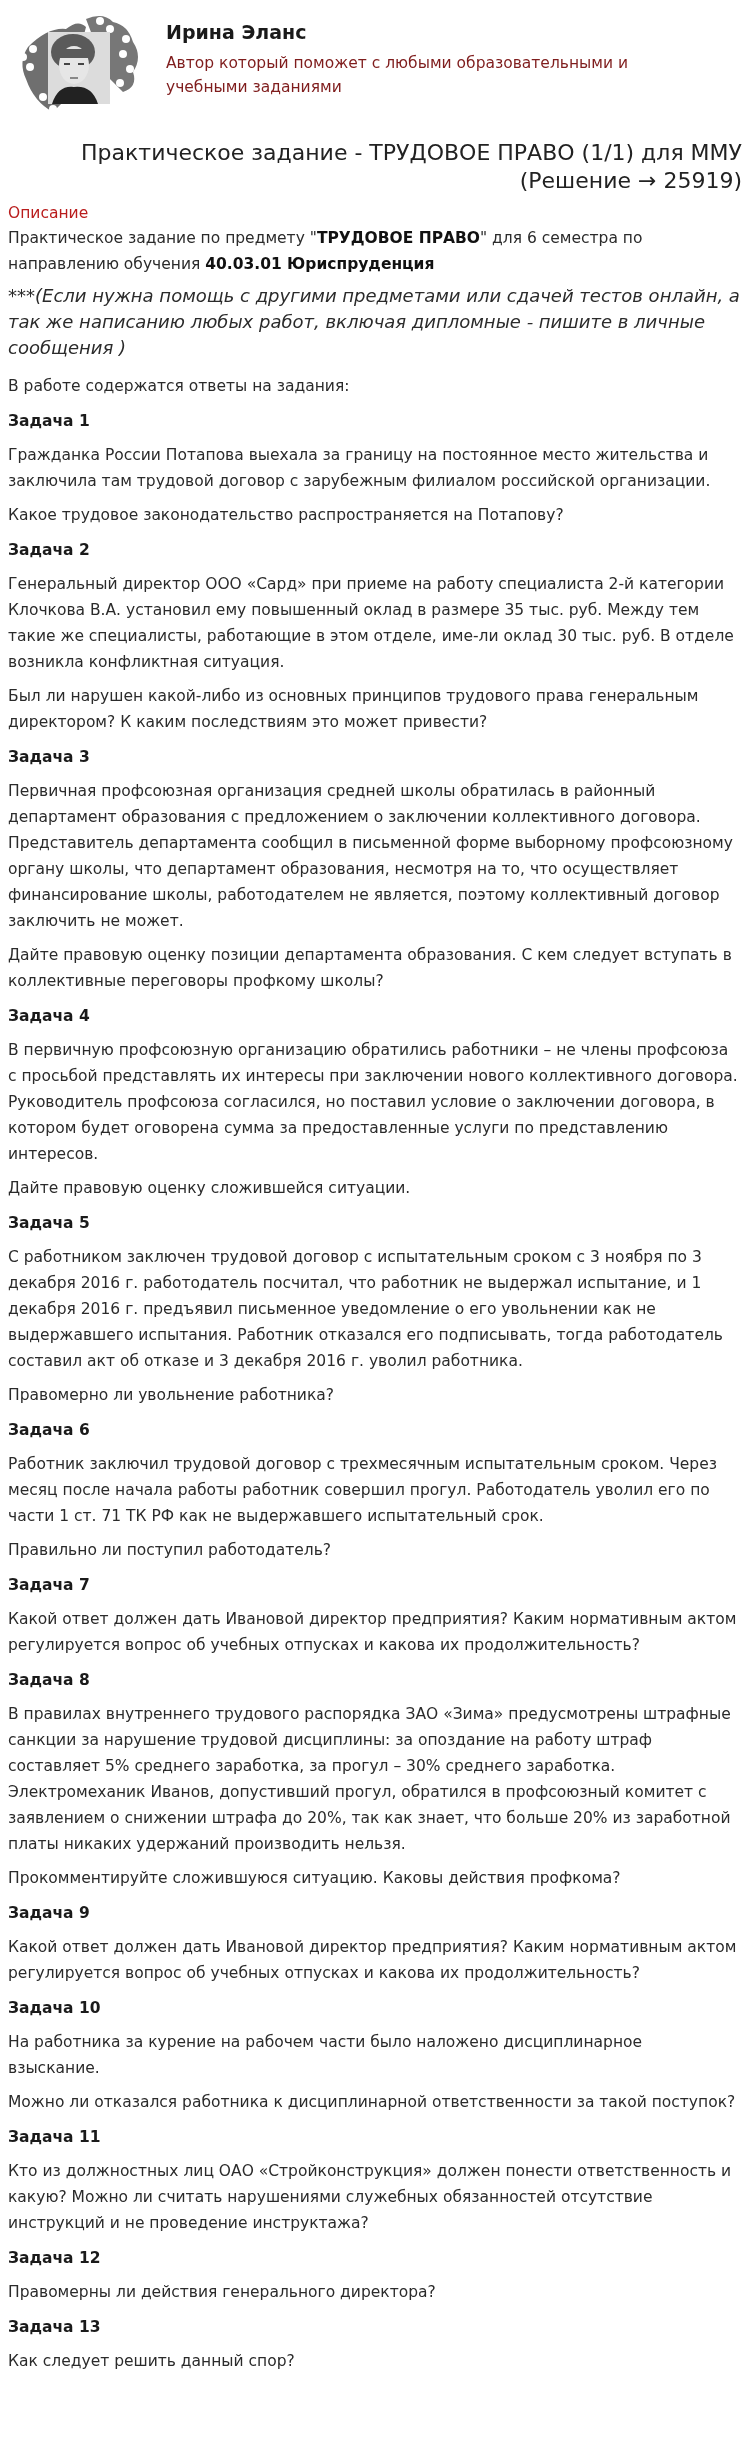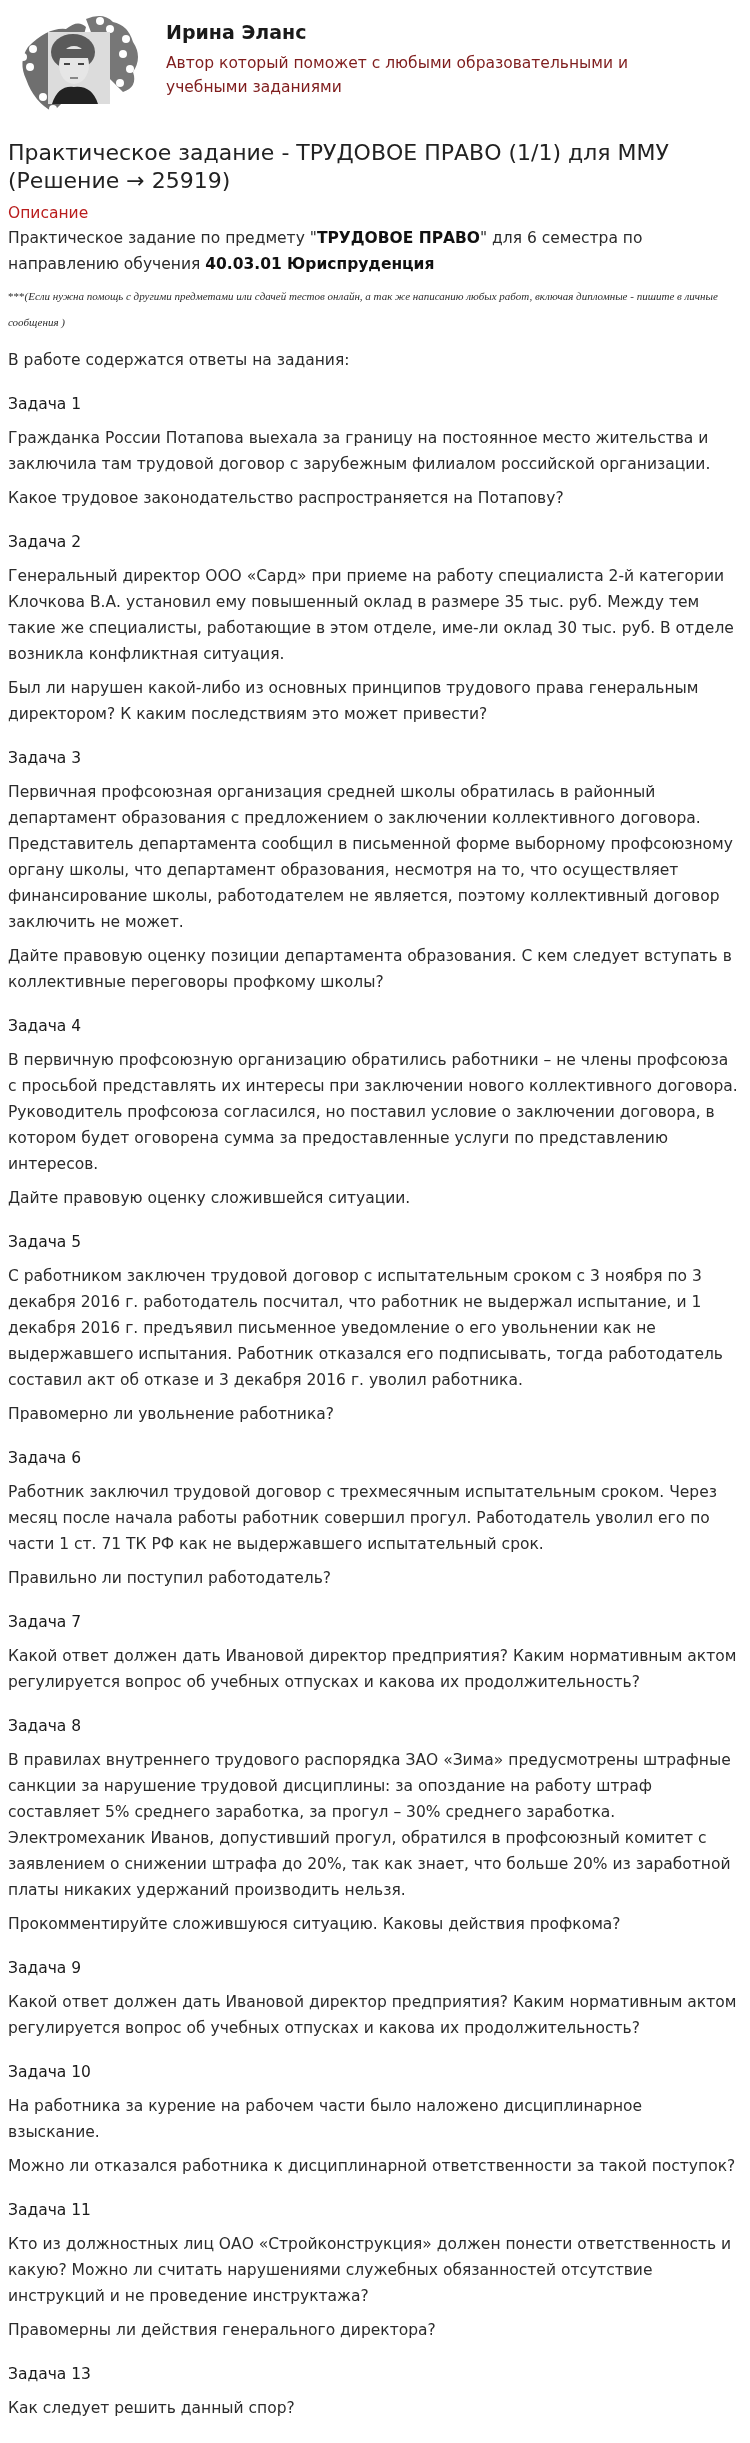--- a/index.html
+++ b/index.html
@@ -47,53 +47,53 @@
       line-height: 24px;
       color: #7f1d1d;
       width: 500px;
     }
     .doc-title {
       font-size: 22px;
       line-height: 28px;
       font-weight: normal;
       color: #222;
       margin: 12px 0 6px 0;
+      text-align: right;
     }
     .label-desc {
       font-size: 15.5px;
       line-height: 24px;
       color: #b91c1c;
       margin: 0;
     }
     .intro {
       font-size: 15.5px;
       line-height: 26px;
       color: #2b2b2b;
       margin: 0 0 6px 0;
     }
     .intro b { color: #111; }
     .note {
-      font-size: 11px;
+      font-size: 18px;
       line-height: 26px;
       font-style: italic;
       color: #2b2b2b;
       margin: 0 0 0 0;
-      font-family: Liberation Serif, serif;
     }
     .lead {
       font-size: 15.5px;
       line-height: 26px;
       margin: 12px 0 8px 0;
     }
     .task-heading {
       font-size: 15.5px;
-      font-weight: normal;
+      font-weight: bold;
       color: #1a1a1a;
       line-height: 26px;
-      margin: 18px 0 8px 0;
+      margin: 9px 0 8px 0;
     }
     .task-para {
       font-size: 15.5px;
       line-height: 26px;
       color: #2b2b2b;
       margin: 0 0 8px 0;
       width: 730px;
     }
   </style>
 </head>
@@ -212,20 +212,21 @@
       <p class="task-para">На работника за курение на рабочем части было наложено дисциплинарное взыскание.</p>
       <p class="task-para">Можно ли отказался работника к дисциплинарной ответственности за такой поступок?</p>
     </div>
 
     <div>
       <div class="task-heading">Задача 11</div>
       <p class="task-para">Кто из должностных лиц ОАО «Стройконструкция» должен понести ответственность и какую? Можно ли считать нарушениями служебных обязанностей отсутствие инструкций и не проведение инструктажа?</p>
     </div>
 
     <div>
+      <div class="task-heading">Задача 12</div>
       <p class="task-para">Правомерны ли действия генерального директора?</p>
     </div>
 
     <div>
       <div class="task-heading">Задача 13</div>
       <p class="task-para">Как следует решить данный спор?</p>
     </div>
   </div>
 
 </div>

